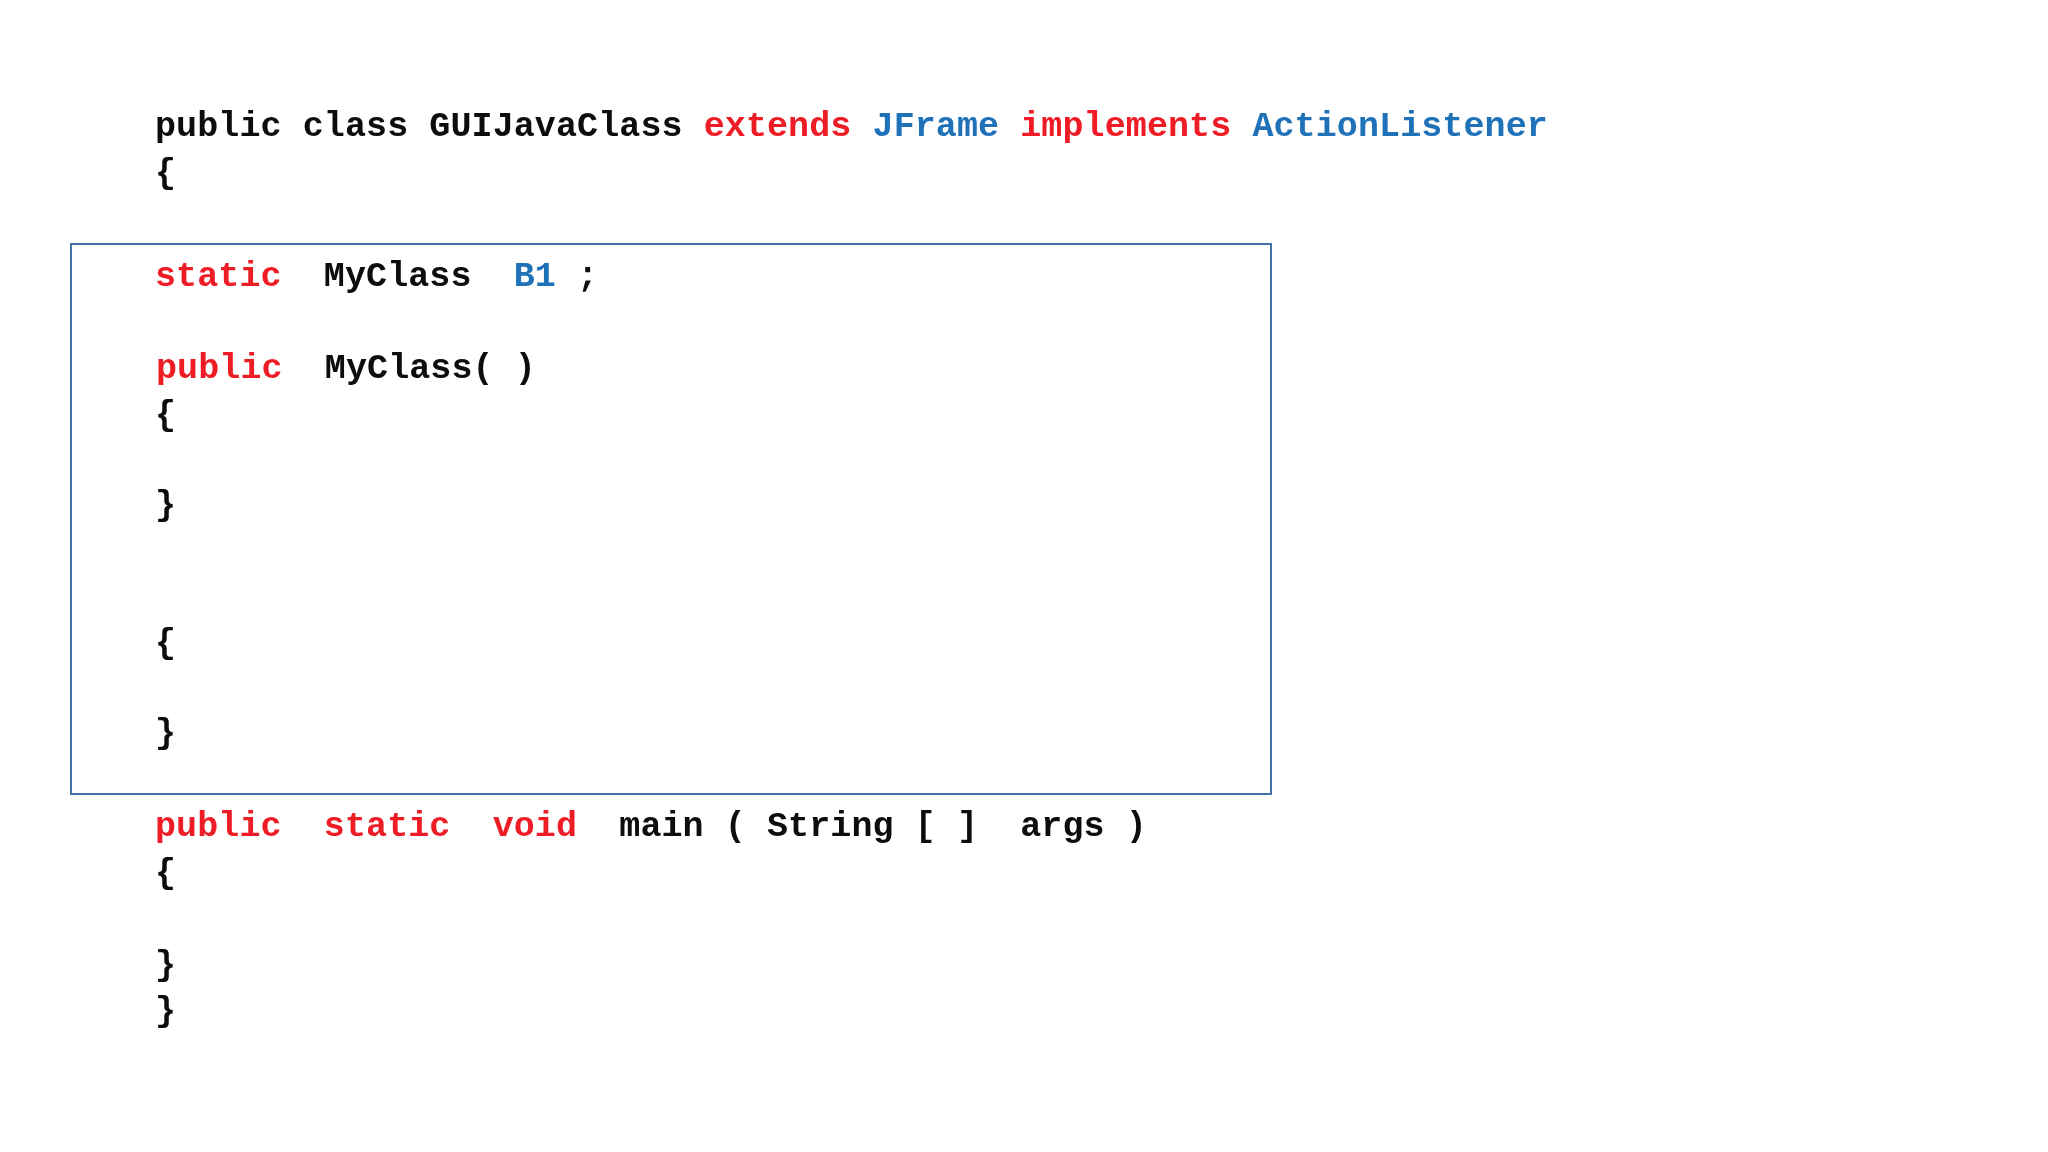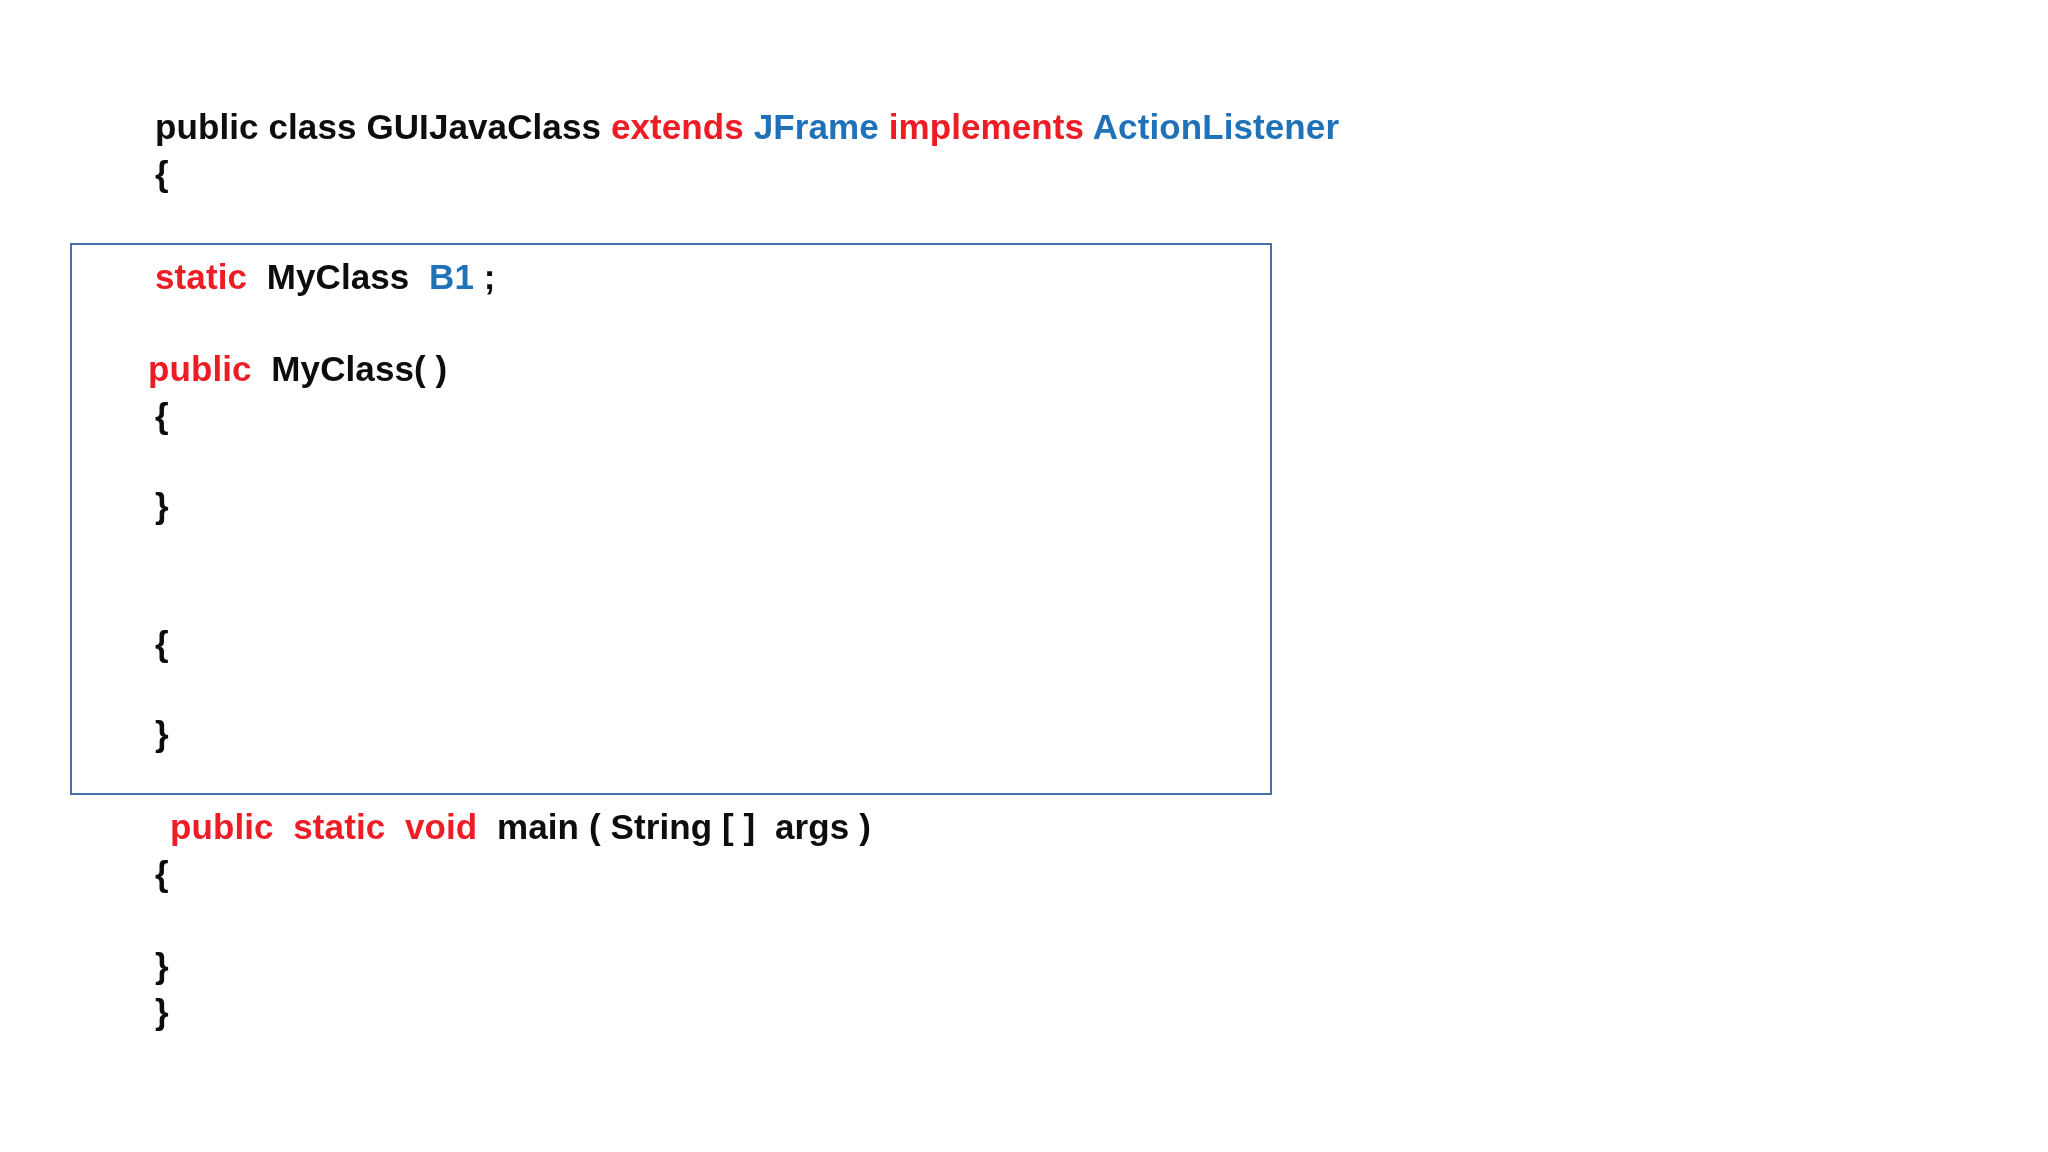--- a/index.html
+++ b/index.html
@@ -28,21 +28,21 @@
     left: 0;
     top: 0;
     width: 2048px;
     height: 1152px;
   }
 
   .code-line {
     position: absolute;
     left: 155px;
     white-space: pre;
-    font-family: Liberation Sans, sans-serif;
+    font-family: Liberation Mono, monospace;
     font-weight: bold;
     font-size: 35px;
     line-height: 38px;
     color: #0d0d0d;
     letter-spacing: 0.1px;
   }
 
   .tok-red  { color: #ee1c25; }
   .tok-blue { color: #1f72b8; }
   .tok-dark { color: #0d0d0d; }
@@ -61,26 +61,26 @@
 </style>
 <style>.tok-red{color:#ee1c25;}.tok-blue{color:#1f72b8;}.tok-dark{color:#0d0d0d;}.highlight-box{border-color:#4472a8;}</style></head>
 <body>
 
 <div id="slide">
 
   <div class="code-area">
       <div class="code-line" style="top: 108px; left: 155px;"><span class="tok-dark">public class GUIJavaClass </span><span class="tok-red">extends </span><span class="tok-blue">JFrame </span><span class="tok-red">implements </span><span class="tok-blue">ActionListener</span></div>
       <div class="code-line" style="top: 155px; left: 155px;"><span class="tok-dark">{</span></div>
       <div class="code-line" style="top: 258px; left: 155px;"><span class="tok-red">static</span><span class="tok-dark">  MyClass  </span><span class="tok-blue">B1</span><span class="tok-dark"> ;</span></div>
-      <div class="code-line" style="top: 350px; left: 148px;"><span class="tok-red">public</span><span class="tok-dark">  MyClass( )</span></div>
+      <div class="code-line" style="top: 350px; left: 156px;"><span class="tok-red">public</span><span class="tok-dark">  MyClass( )</span></div>
       <div class="code-line" style="top: 397px; left: 155px;"><span class="tok-dark">{</span></div>
       <div class="code-line" style="top: 487px; left: 155px;"><span class="tok-dark">}</span></div>
       <div class="code-line" style="top: 625px; left: 155px;"><span class="tok-dark">{</span></div>
       <div class="code-line" style="top: 715px; left: 155px;"><span class="tok-dark">}</span></div>
-      <div class="code-line" style="top: 808px; left: 170px;"><span class="tok-red">public  static  void</span><span class="tok-dark">  main ( String [ ]  args )</span></div>
+      <div class="code-line" style="top: 808px; left: 155px;"><span class="tok-red">public  static  void</span><span class="tok-dark">  main ( String [ ]  args )</span></div>
       <div class="code-line" style="top: 855px; left: 155px;"><span class="tok-dark">{</span></div>
       <div class="code-line" style="top: 947px; left: 155px;"><span class="tok-dark">}</span></div>
       <div class="code-line" style="top: 993px; left: 155px;"><span class="tok-dark">}</span></div>
     </div>
 
   <div class="highlight-box"></div>
 
 </div>
 
 </body></html>

